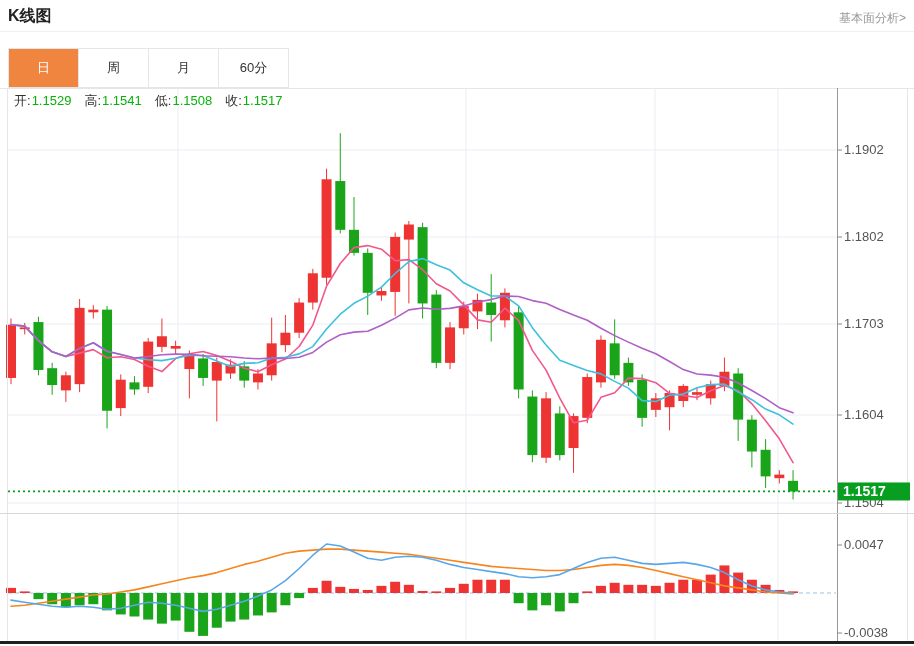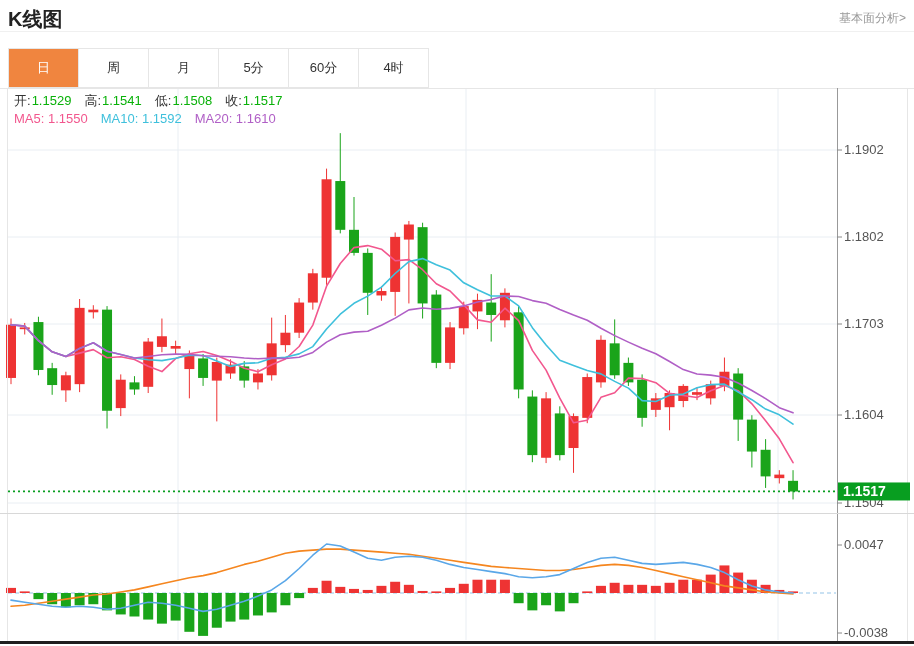--- a/index.html
+++ b/index.html
@@ -1,18 +1,18 @@
 <!DOCTYPE html>
 <html><head>
 <meta charset="utf-8">
 <style>
   html,body{margin:0;padding:0;background:#fff;width:914px;height:646px;overflow:hidden;
     font-family:"Liberation Sans","DejaVu Sans",sans-serif;}
   #app{position:relative;width:914px;height:646px;}
-  #page-title{position:absolute;left:8px;top:6px;font-size:20px;font-weight:bold;color:#222;}
+  #page-title{position:absolute;left:8px;top:6px;font-size:16px;font-weight:bold;color:#222;}
   #fundamental-link{position:absolute;right:8px;top:10px;font-size:12px;color:#999;cursor:pointer;text-decoration:none;text-align:center;}
   #header-divider{position:absolute;left:0;top:31px;width:914px;height:0;border-top:1px solid #f0f0f0;}
   #tabbar{position:absolute;left:8px;top:48px;height:40px;border:1px solid #e6e6e6;border-right:none;
     display:flex;background:#fff;box-sizing:border-box;z-index:3;}
   .tab{width:69px;height:38px;line-height:38px;text-align:center;font-size:13px;color:#333;
     border-right:1px solid #e6e6e6;cursor:pointer;user-select:none;}
   .tab.active{color:#fff;font-weight:normal;}
   .legend-row{position:absolute;left:14px;z-index:2;font-size:13px;white-space:nowrap;}
   .legend-row span{margin-right:13px;}
   .lg-label{color:#333;margin-right:1px !important;}
@@ -22,26 +22,23 @@
 <body>
 
 <div id="app">
   <div id="page-title">K线图</div>
   <a id="fundamental-link">基本面分析&gt;</a>
   <div id="header-divider"></div>
   <div id="tabbar">
       <div class="tab active" style="background: rgb(240, 133, 63);">日</div>
       <div class="tab">周</div>
       <div class="tab">月</div>
-      <div class="tab">5分</div>
       <div class="tab">60分</div>
-      <div class="tab">4时</div>
     </div>
   <div id="legend-ohlc" class="legend-row" style="top:92px"><span class="lg-label">开:</span><span style="color: rgb(9, 177, 9);">1.1529</span><span class="lg-label">高:</span><span style="color: rgb(9, 177, 9);">1.1541</span><span class="lg-label">低:</span><span style="color: rgb(9, 177, 9);">1.1508</span><span class="lg-label">收:</span><span style="color: rgb(9, 177, 9);">1.1517</span></div>
-  <div id="legend-ma" class="legend-row" style="top:111px"><span style="color: rgb(242, 87, 142);">MA5: 1.1550</span><span style="color: rgb(63, 192, 220);">MA10: 1.1592</span><span style="color: rgb(176, 95, 198);">MA20: 1.1610</span></div>
   <svg id="chart-svg" width="914" height="558">
       <line x1="8" y1="62" x2="837" y2="62" stroke="#e9eef3" stroke-width="1"></line>
       <line x1="8" y1="149" x2="837" y2="149" stroke="#e9eef3" stroke-width="1"></line>
       <line x1="8" y1="236" x2="837" y2="236" stroke="#e9eef3" stroke-width="1"></line>
       <line x1="8" y1="327" x2="837" y2="327" stroke="#e9eef3" stroke-width="1"></line>
       <line x1="8" y1="415" x2="837" y2="415" stroke="#e9eef3" stroke-width="1"></line>
       <line x1="178" y1="1" x2="178" y2="552" stroke="#e9eef3" stroke-width="1"></line>
       <line x1="466" y1="1" x2="466" y2="552" stroke="#e9eef3" stroke-width="1"></line>
       <line x1="655" y1="1" x2="655" y2="552" stroke="#e9eef3" stroke-width="1"></line>
       <line x1="778" y1="1" x2="778" y2="552" stroke="#e9eef3" stroke-width="1"></line>

